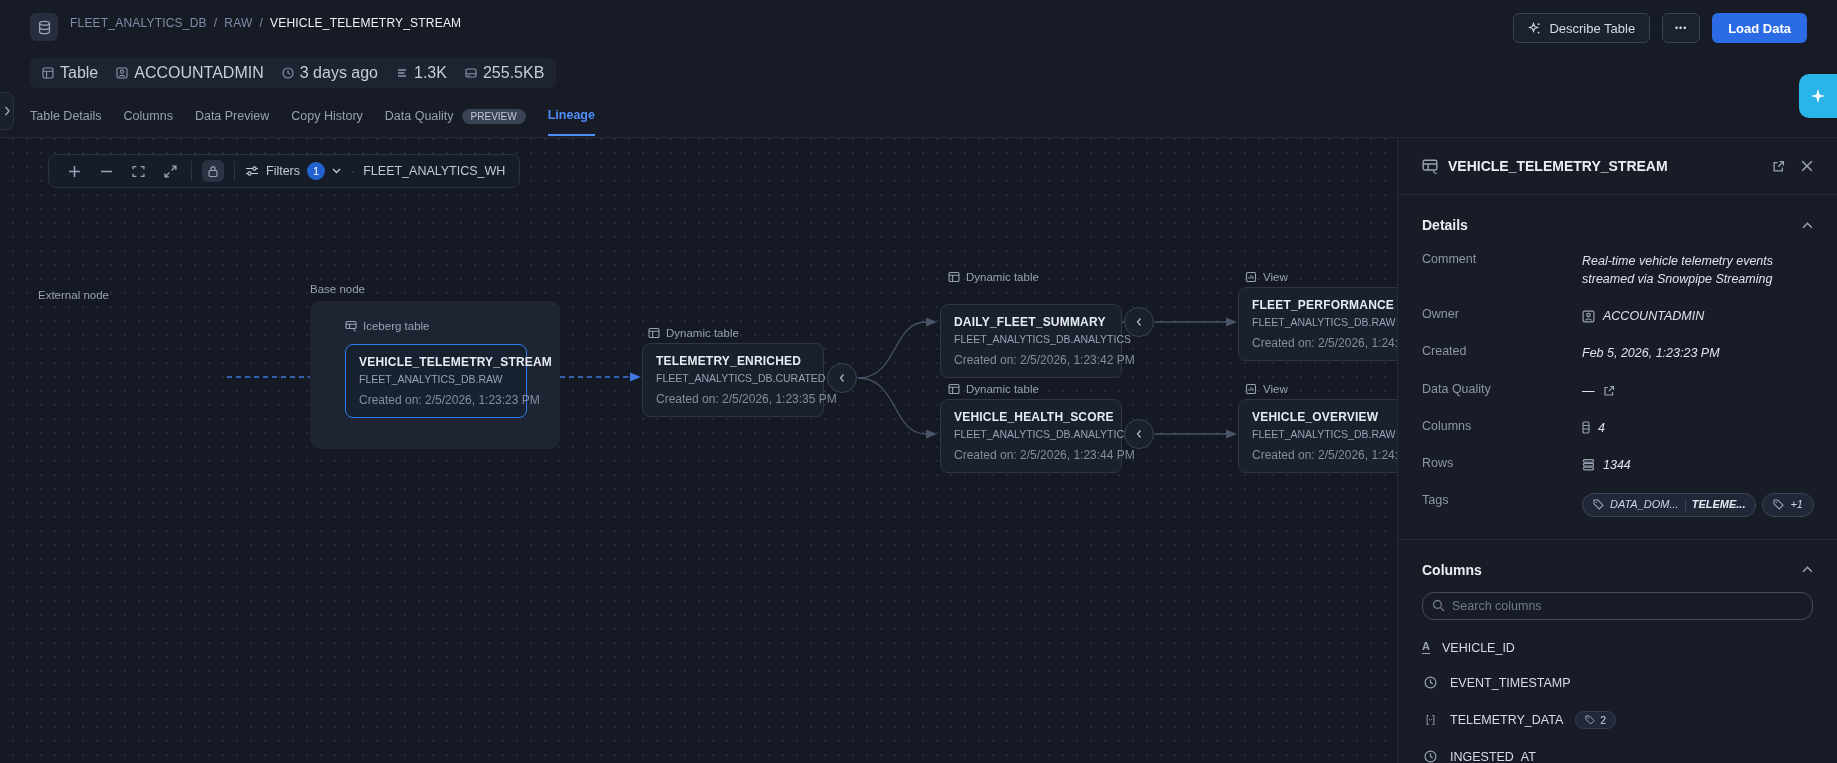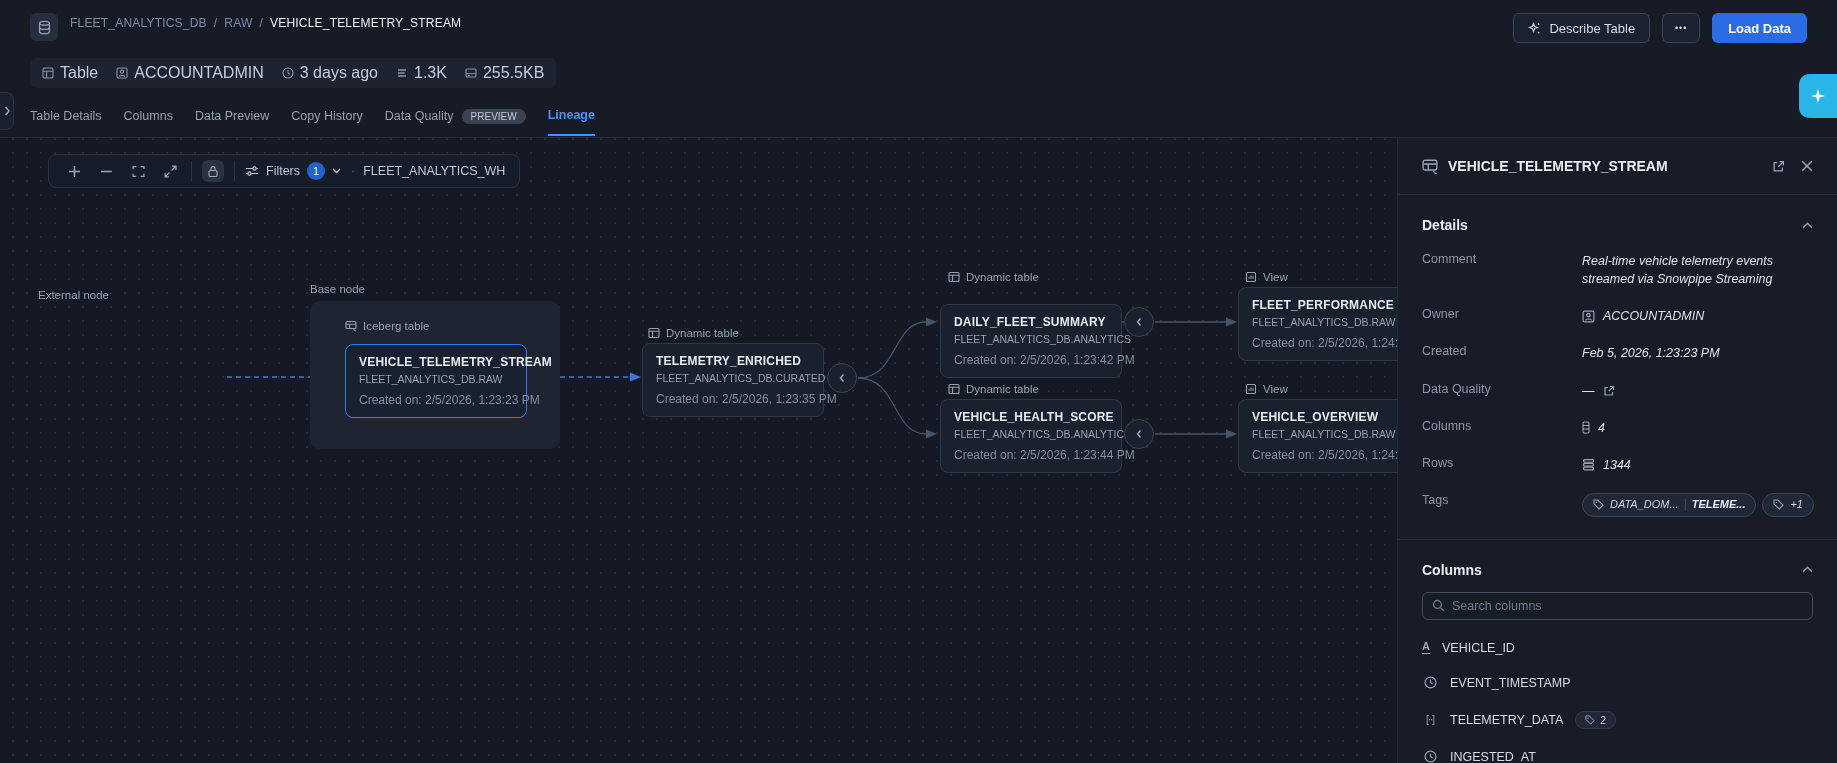--- a/index.html
+++ b/index.html
@@ -86,21 +86,21 @@
   .section-head { display:flex; align-items:center; margin-top:22px; }
   .section-title { font-size:14px; font-weight:bold; color:#e9edf3; flex:1; }
   .detail-row { display:flex; margin-top:19px; font-size:12.5px; }
   .detail-label { flex:0 0 160px; color:#8d96a8; }
   .detail-value { flex:1; color:#dde3ec; display:flex; align-items:center; gap:8px; line-height:1.45;font-style:italic; }
   .detail-value .vic { color:#9aa3b5; display:flex; }
   .tag-pill { display:flex; align-items:center; gap:6px; border:1px solid #3d4557; background:#202736;
     border-radius:12px; padding:3px 10px; font-size:11px; color:#cfd6e0; white-space:nowrap; }
   .tag-pill .tsep { width:1px; height:12px; background:#3d4557; }
   .tag-pill b { color:#e4e9f1; font-weight:bold; }
-  .search-box { margin-top:14px; height:28px; border:1px solid #434c60; border-radius:6px;
+  .search-box { margin-top:14px; height:28px; border:1px solid #434c60; border-radius:12px;
     display:flex; align-items:center; padding:0 9px; gap:7px; color:#6f7a8e; }
   .search-box input { background:transparent; border:none; outline:none; color:#cfd6e0;
     font-size:12.5px; width:100%; font-family:"Liberation Sans", sans-serif; }
   .search-box input::placeholder { color:#6f7a8e; }
   .col-row { display:flex; align-items:center; gap:12px; margin-top:21px; font-size:12.5px; color:#d6dce6; }
   .col-ic { width:16px; color:#9aa3b5; display:flex; justify-content:center; font-size:11px; }
   .col-ic.letter { font-weight:bold; border-bottom:1px solid #9aa3b5; line-height:1; padding-bottom:1px; width:auto; }
   .col-ic.variant { font-size:10px; letter-spacing:-1px; }
   .mini-pill { display:flex; align-items:center; gap:5px; background:#202736; border:1px solid #343d4f;
     border-radius:11px; padding:2px 9px; font-size:10.5px; color:#cfd6e0; }

